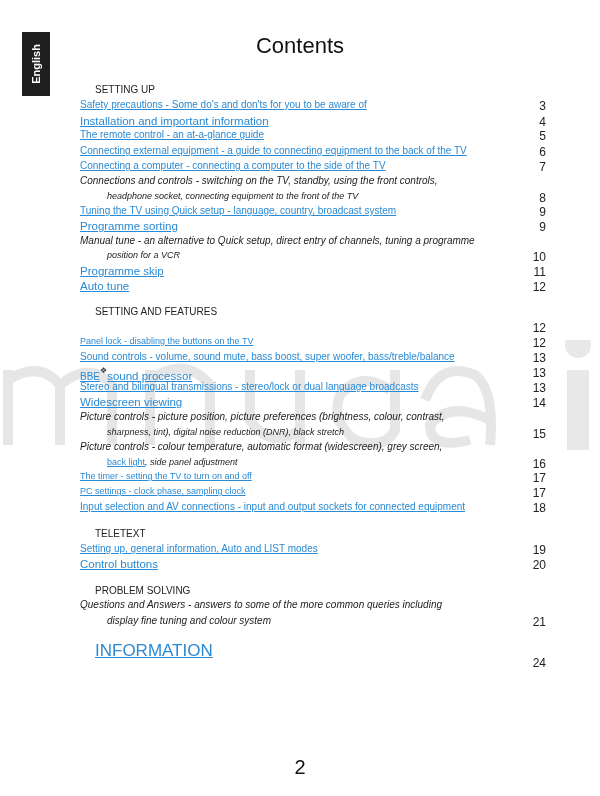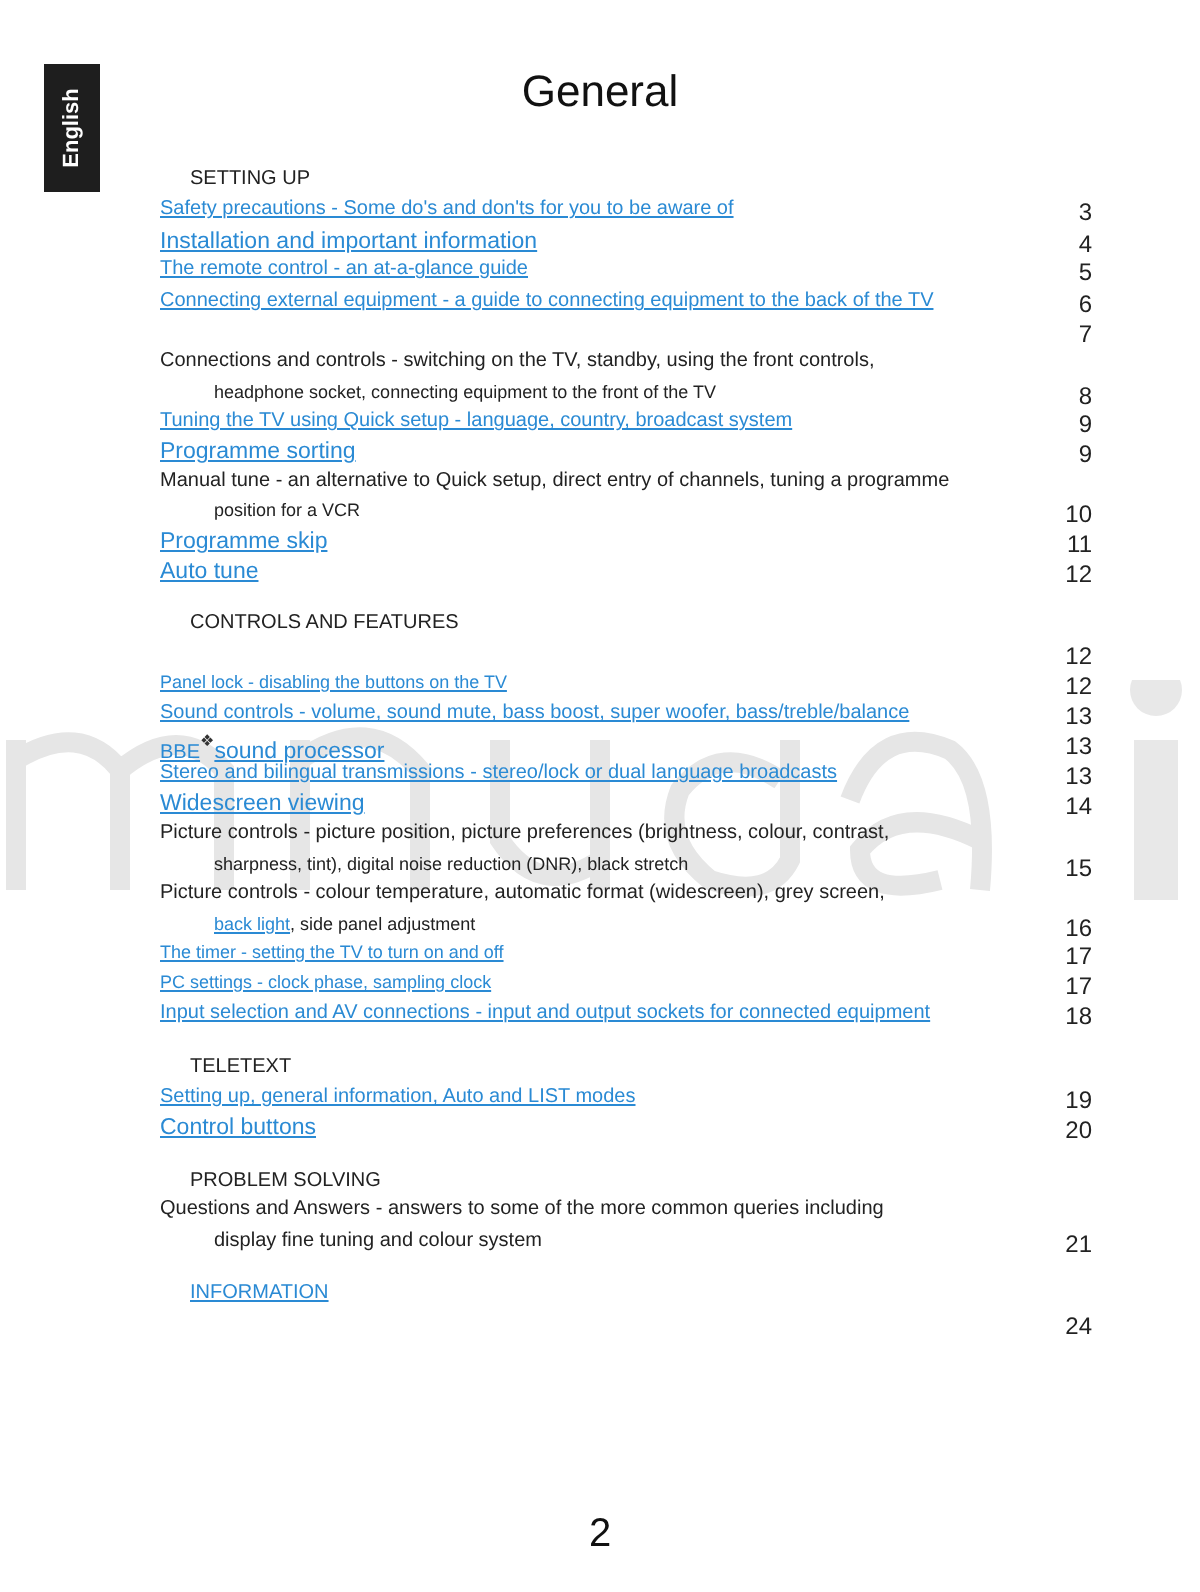--- a/index.html
+++ b/index.html
@@ -3,39 +3,39 @@
 <meta charset="utf-8">
 <style>
   html, body { margin:0; padding:0; background:#ffffff; }
   body { width:600px; height:796px; position:relative; overflow:hidden; font-family:"Liberation Sans", sans-serif; color:#222; }
   .lang-tab { position:absolute; left:22px; top:32px; width:28px; height:64px; background:#1e1e1e; }
   .lang-tab span { position:absolute; left:50%; top:50%; transform:translate(-50%,-50%) rotate(-90deg); color:#fff; font-size:11px; font-weight:bold; white-space:nowrap; }
   .title { position:absolute; left:0; width:600px; top:33px; text-align:center; font-size:22px; color:#111; }
   .watermark { position:absolute; left:0; top:340px; width:600px; height:110px; pointer-events:none; }
   .row { position:absolute; left:0; width:600px; height:16px; }
   .sec { position:absolute; left:54px; font-size:10px; color:#222;margin-left:41px; }
-  .sec.link { color:#2a8ad4; font-size:10px; }
+  .sec.link { color:#2a8ad4; font-size:17px; }
   .txt { position:absolute; white-space:nowrap; }
   .l1 { left:80px; }
   .l2 { left:107px; }
   .small { font-size:9px; }
   .big { font-size:11.5px; }
   .mid { font-size:10px; }
   .link { color:#2a8ad4; text-decoration:underline; }
-  .plain { color:#222; }
+  .plain { color:#222;font-style:italic; }
   .pg { position:absolute; right:54px; font-size:12px; color:#222; text-align:right; }
   .pagenum { position:absolute; left:0; width:600px; top:756px; text-align:center; font-size:20px; color:#111; }
 </style>
 </head>
 <body>
 
 <div class="lang-tab">
     <span>English</span>
   </div>
-<div class="title">General</div>
+<div class="title">Contents</div>
 
 <svg class="watermark" viewBox="0 0 600 110">
   <g fill="none" stroke="#e6e6e6" stroke-width="10">
     <path d="M8 105 V30 M8 40 Q40 20 60 45 V105 M60 45 Q90 20 112 45 V105"></path>
     <path d="M150 105 V30 M150 40 Q185 15 210 45 V105"></path>
     <path d="M250 30 V80 Q270 110 300 90 V30 M300 90 V105"></path>
     <path d="M390 50 Q360 30 340 55 Q330 80 355 100 Q385 110 395 90 V30"></path>
     <path d="M425 60 Q440 20 475 35 Q495 50 490 105 M490 80 Q450 60 430 85 Q430 110 470 100"></path>
   </g>
   <rect x="567" y="30" width="22" height="80" fill="#e8e8e8"></rect>
@@ -53,20 +53,21 @@
   </div>
 <div class="row" style="top:129px">
     <a class="txt l1 link mid">The remote control - an at-a-glance guide</a>
     <span class="pg">5</span>
   </div>
 <div class="row" style="top:145px">
     <a class="txt l1 link mid">Connecting external equipment - a guide to connecting equipment to the back of the TV</a>
     <span class="pg">6</span>
   </div>
 <div class="row" style="top:160px">
+    <a class="txt l1 link mid">Connecting a computer - connecting a computer to the side of the TV</a>
     <span class="pg">7</span>
   </div>
 <div class="row" style="top:175px">
     <span class="txt l1 plain mid">Connections and controls - switching on the TV, standby, using the front controls,</span>
   </div>
 <div class="row" style="top:191px">
     <span class="txt l2 plain small">headphone socket, connecting equipment to the front of the TV</span>
     <span class="pg">8</span>
   </div>
 <div class="row" style="top:205px">
@@ -86,21 +87,21 @@
   </div>
 <div class="row" style="top:265px">
     <a class="txt l1 link big">Programme skip</a>
     <span class="pg">11</span>
   </div>
 <div class="row" style="top:280px">
     <a class="txt l1 link big">Auto tune</a>
     <span class="pg">12</span>
   </div>
 
-<div class="sec" style="top:306px">CONTROLS AND FEATURES</div>
+<div class="sec" style="top:306px">SETTING AND FEATURES</div>
 <div class="row" style="top:321px">
     <span class="pg">12</span>
   </div>
 <div class="row" style="top:336px">
     <a class="txt l1 link small">Panel lock - disabling the buttons on the TV</a>
     <span class="pg">12</span>
   </div>
 <div class="row" style="top:351px">
     <a class="txt l1 link mid">Sound controls - volume, sound mute, bass boost, super woofer, bass/treble/balance</a>
     <span class="pg">13</span>

